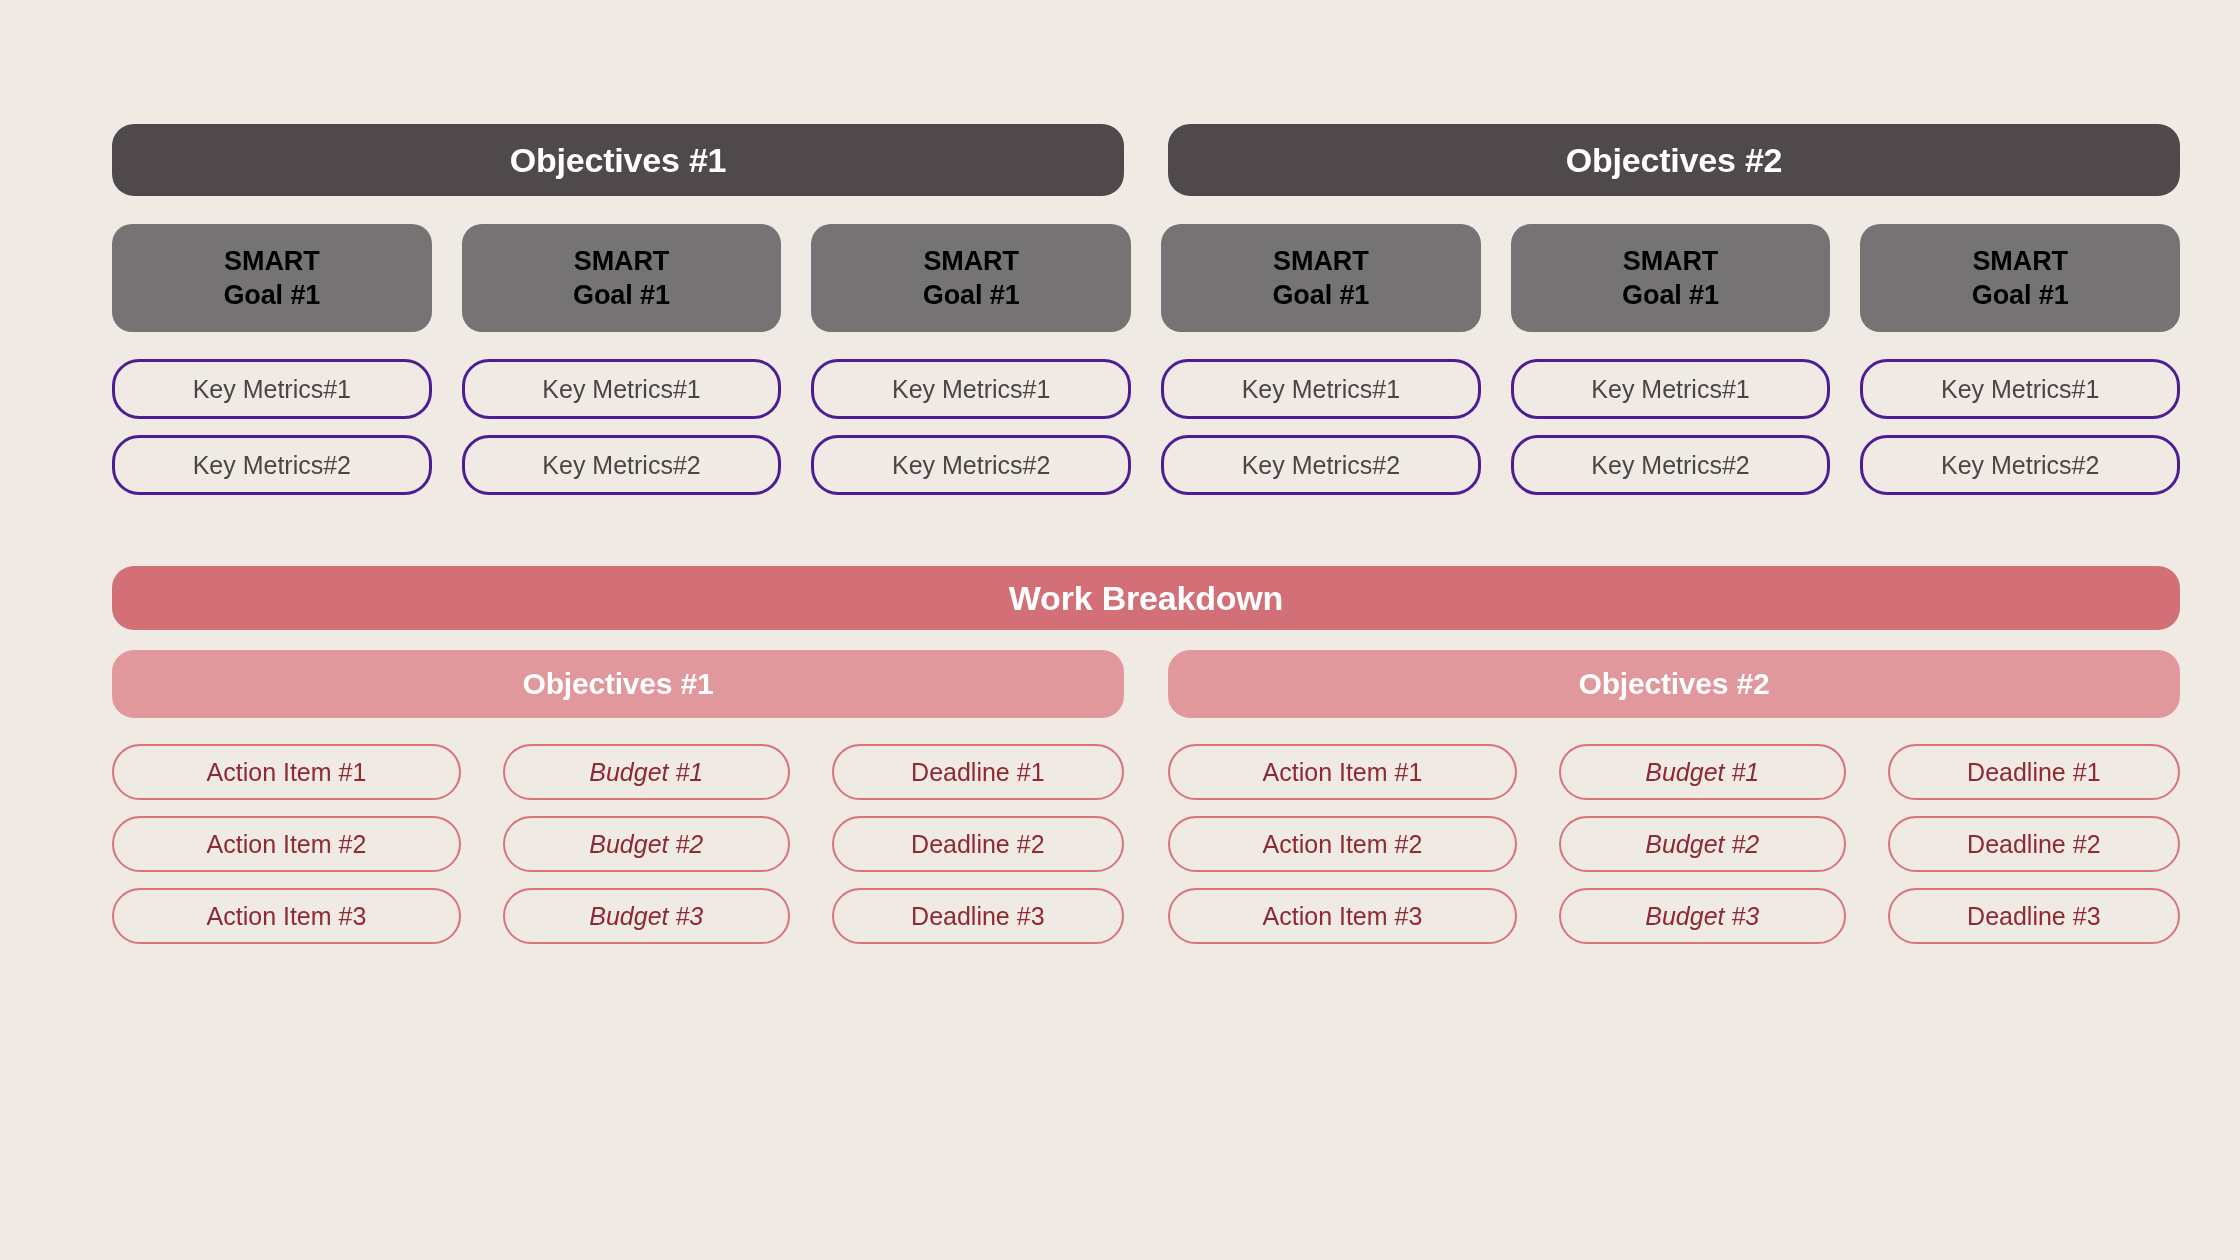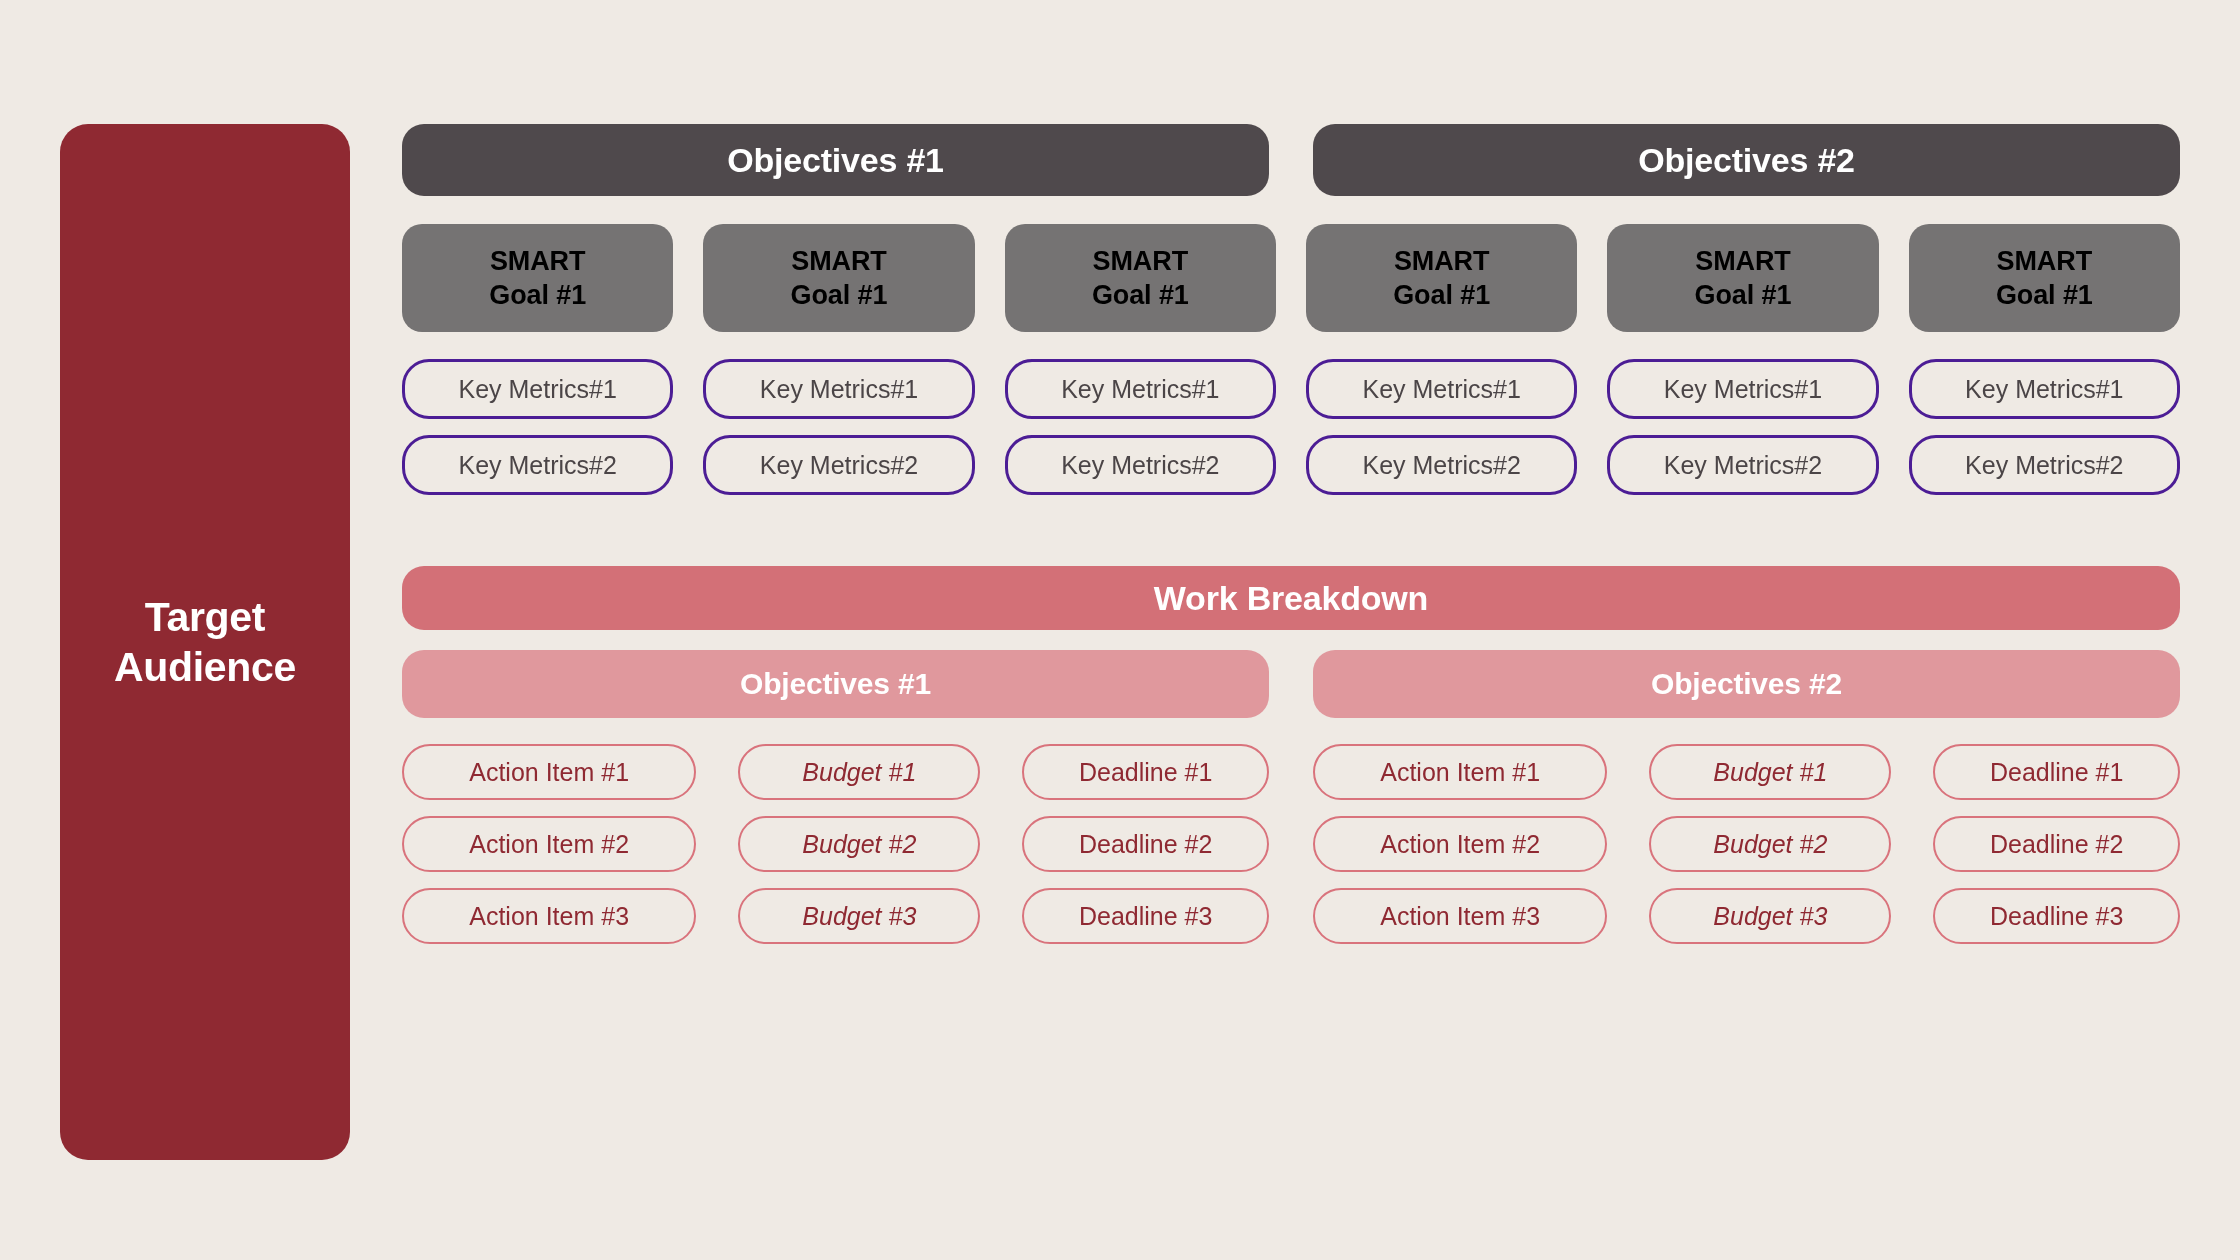--- a/index.html
+++ b/index.html
@@ -182,26 +182,20 @@
   .wb-pill.action { flex: 1.22 1 0; }
   .wb-pill.budget { flex: 1 1 0; font-style: italic; }
   .wb-pill.deadline { flex: 1.02 1 0; }
 </style>
 </head>
 <body>
 
 <div id="board">
 
   <div class="left-panels">
-    <div class="vpanel">
-      <div>
-        <div>Target</div>
-        <div>Audience</div>
-      </div>
-    </div>
   </div>
 
   <div class="main-area">
 
     <div class="obj-header-row">
       <div class="obj-header">
         <span>Objectives #1</span>
       </div>
       <div class="obj-header">
         <span>Objectives #2</span>

